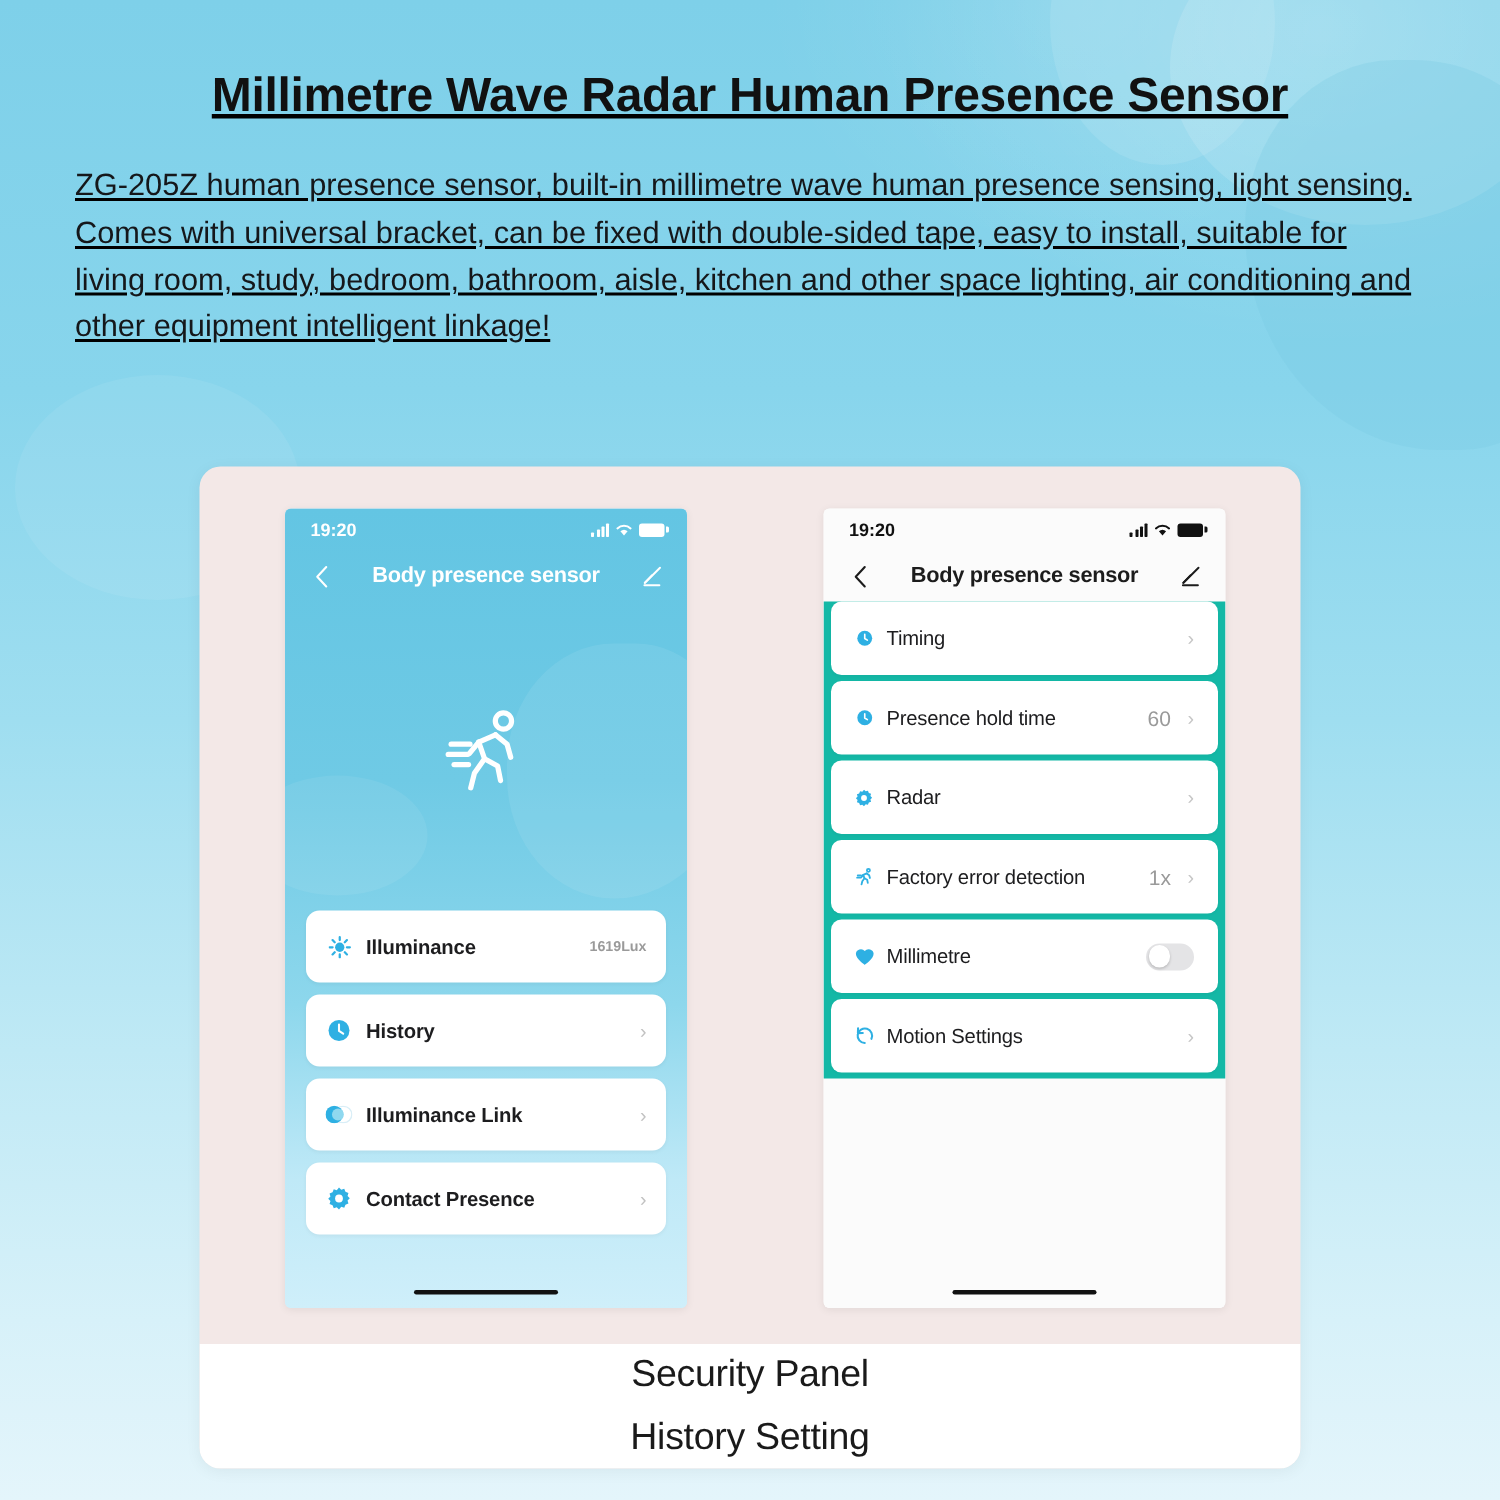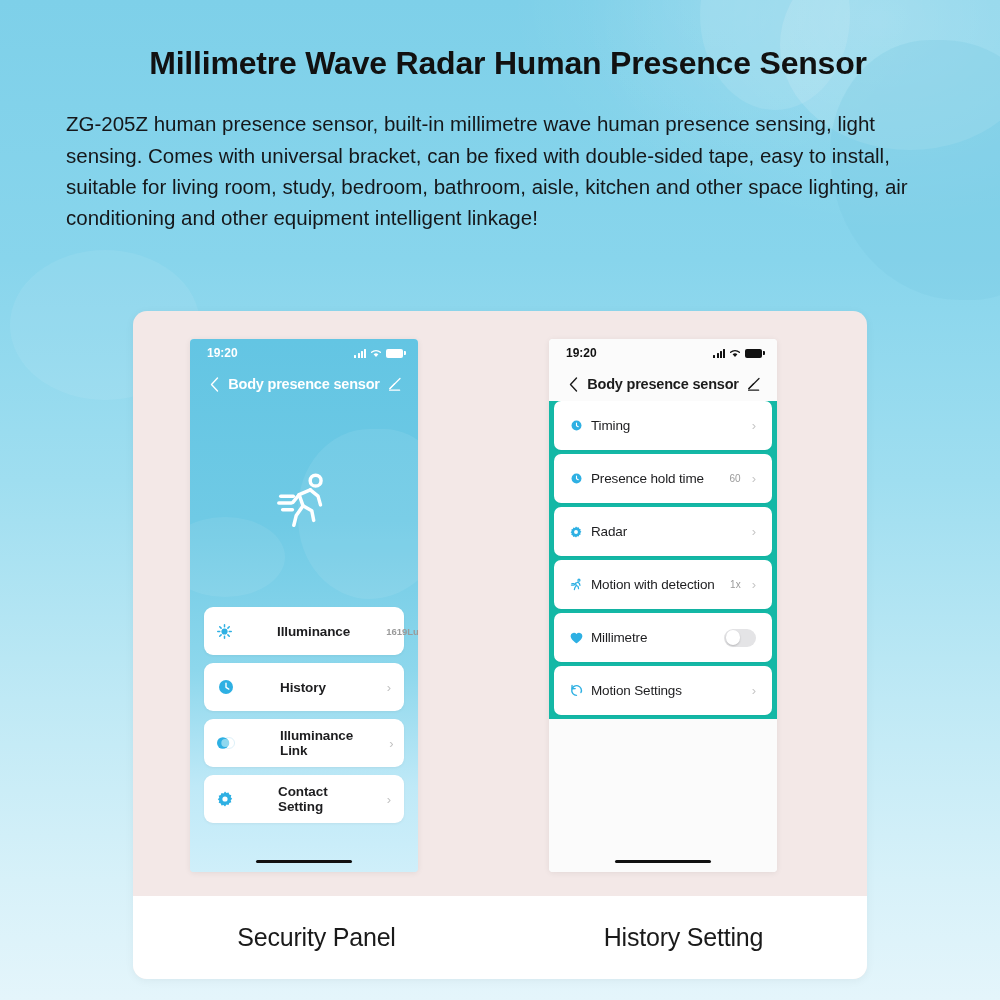--- a/index.html
+++ b/index.html
@@ -24,21 +24,21 @@
     background: rgba(255,255,255,.13);
     border-radius: 50%;
     pointer-events: none;
   }
   .blob.b1 { width: 260px; height: 210px; right: -40px; top: -60px; }
   .blob.b2 { width: 150px; height: 190px; right: 150px; top: -80px; background: rgba(255,255,255,.10); }
   .blob.b3 { width: 230px; height: 260px; right: -60px; top: 40px; background: rgba(120,200,228,.28); border-radius: 46% 54% 40% 60%; }
   .blob.b4 { width: 190px; height: 150px; left: 10px; top: 250px; background: rgba(255,255,255,.07); }
 
   
-  .header { position: absolute; left: 0; right: 0; top: 0; padding: 44px 44px 0 60px; }
+  .header { position: absolute; left: 0; right: 0; top: 0; padding: 44px 44px 0 44px; text-decoration: underline; }
   .title {
     font-size: 32px;
     font-weight: 600;
     color: #111;
     text-align: center;
     letter-spacing: -.2px;
     line-height: 1.2;
   }
   .subtitle {
     margin-top: 26px;
@@ -63,35 +63,36 @@
     position: absolute;
     left: 0; right: 0; top: 0;
     height: 585px;
   }
   .caption-bar {
     position: absolute;
     left: 0; right: 0; bottom: 0;
     height: 83px;
     background: #fff;
     display: flex;
+    flex-direction: column;
   }
   .caption {
     flex: 1;
     display: flex;
     align-items: center;
     justify-content: center;
     font-size: 25px;
     color: #1a1a1a;
     letter-spacing: -.2px;
   }
 
   
   .phone {
     position: absolute;
-    width: 228px;
+    width: 268px;
     height: 533px;
     border-radius: 4px;
     overflow: hidden;
     box-shadow: 0 1px 6px rgba(0,0,0,.07);
   }
   .phone.left  { left: 57px;  top: 28px; background: #d3eefb; }
   .phone.right { left: 416px; top: 28px; background: #fbfbfb; }
 
   
   .statusbar {
@@ -174,21 +175,20 @@
   
   .left-list { padding: 0 14px; display: flex; flex-direction: column; gap: 8px; margin-top: 6px; }
   .lcard {
     background: #fff;
     border-radius: 9px;
     height: 48px;
     display: flex;
     align-items: center;
     padding: 0 13px;
     box-shadow: 0 1px 3px rgba(0,0,0,.05);
-    gap: 36px;
   }
   .lcard .ic { width: 18px; display: flex; align-items: center; justify-content: center; margin-right: 9px; }
   .lcard .lbl { font-size: 13.5px; font-weight: 600; color: #1d1d1f; letter-spacing: -.1px; }
   .lcard .val { margin-left: auto; font-size: 9.5px; color: #9a9a9a; font-weight: bold; }
   .lcard .chev { margin-left: auto; color: #c2c2c2; font-size: 13px; line-height: 1; }
 
   .home-ind {
     width: 96px; height: 3.5px; border-radius: 2px; background: #111;
     margin: auto auto 9px auto;
   }
@@ -200,21 +200,21 @@
     height: 49px;
     display: flex;
     align-items: center;
     padding: 0 16px 0 14px;
     border-radius: 7px;
     margin: 0 5px 4px 5px;
     box-shadow: 0 1px 2px rgba(0,0,0,.035);
   }
   .rrow .ic { width: 16px; display: flex; align-items: center; justify-content: center; margin-right: 7px; }
   .rrow .lbl { font-size: 13.5px; font-weight: 500; color: #1d1d1f; letter-spacing: -.15px; }
-  .rrow .val { margin-left: auto; font-size: 10px; color: #9a9a9a; }
+  .rrow .val { margin-left: auto; font-size: 14px; color: #9a9a9a; }
   .rrow .chev { margin-left: auto; color: #c6c6c6; font-size: 13px; line-height: 1; }
   .rrow .val + .chev { margin-left: 11px; }
 
   .toggle {
     margin-left: auto;
     width: 32px; height: 18px;
     border-radius: 10px;
     position: relative;
     flex: none;
   }
@@ -345,21 +345,21 @@
             <span class="chev">›</span>
           </div>
 
           <div class="lcard">
             <span class="ic">
               <svg width="16" height="16" viewBox="0 0 16 16">
                   <path fill="#2eb0e3" d="M8 0.6l1.5 1.5 2-.6.8 2 2 .8-.6 2 1.5 1.5-1.5 1.5.6 2-2 .8-.8 2-2-.6L8 15.4l-1.5-1.5-2 .6-.8-2-2-.8.6-2L.8 8.2 2.3 6.7l-.6-2 2-.8.8-2 2 .6z"></path>
                   <circle cx="8" cy="8" r="2.6" fill="#fff"></circle>
                 </svg>
             </span>
-            <span class="lbl">Contact Setting</span>
+            <span class="lbl">Contact Presence</span>
             <span class="chev">›</span>
           </div>
 
         </div>
 
         <div class="home-ind"></div>
       </div>
     </div>
 
     <div class="phone right">
@@ -442,21 +442,21 @@
                     <circle cx="44" cy="11" r="5"></circle>
                     <path d="M38.5 21 L27 26 L21 33.5"></path>
                     <path d="M38.5 21 L46.5 27 L49 36"></path>
                     <path d="M27 26 L31 37 L24 47 L21.5 57"></path>
                     <path d="M31 37 L40 42 L42 52"></path>
                     <path d="M9 28 L20 28"></path>
                     <path d="M7 35 L18 35"></path>
                   </g>
                 </svg>
             </span>
-            <span class="lbl">Motion with detection</span>
+            <span class="lbl">Factory error detection</span>
             <span class="val">1x</span>
             <span class="chev">›</span>
           </div>
 
           <div class="rrow">
             <span class="ic">
               <svg width="13" height="12" viewBox="0 0 14 13">
                   <path fill="#2eb0e3" d="M7 12.2S.6 8 .6 4.2A3.6 3.6 0 0 1 7 2.2 3.6 3.6 0 0 1 13.4 4.2C13.4 8 7 12.2 7 12.2z"></path>
                 </svg>
             </span>

